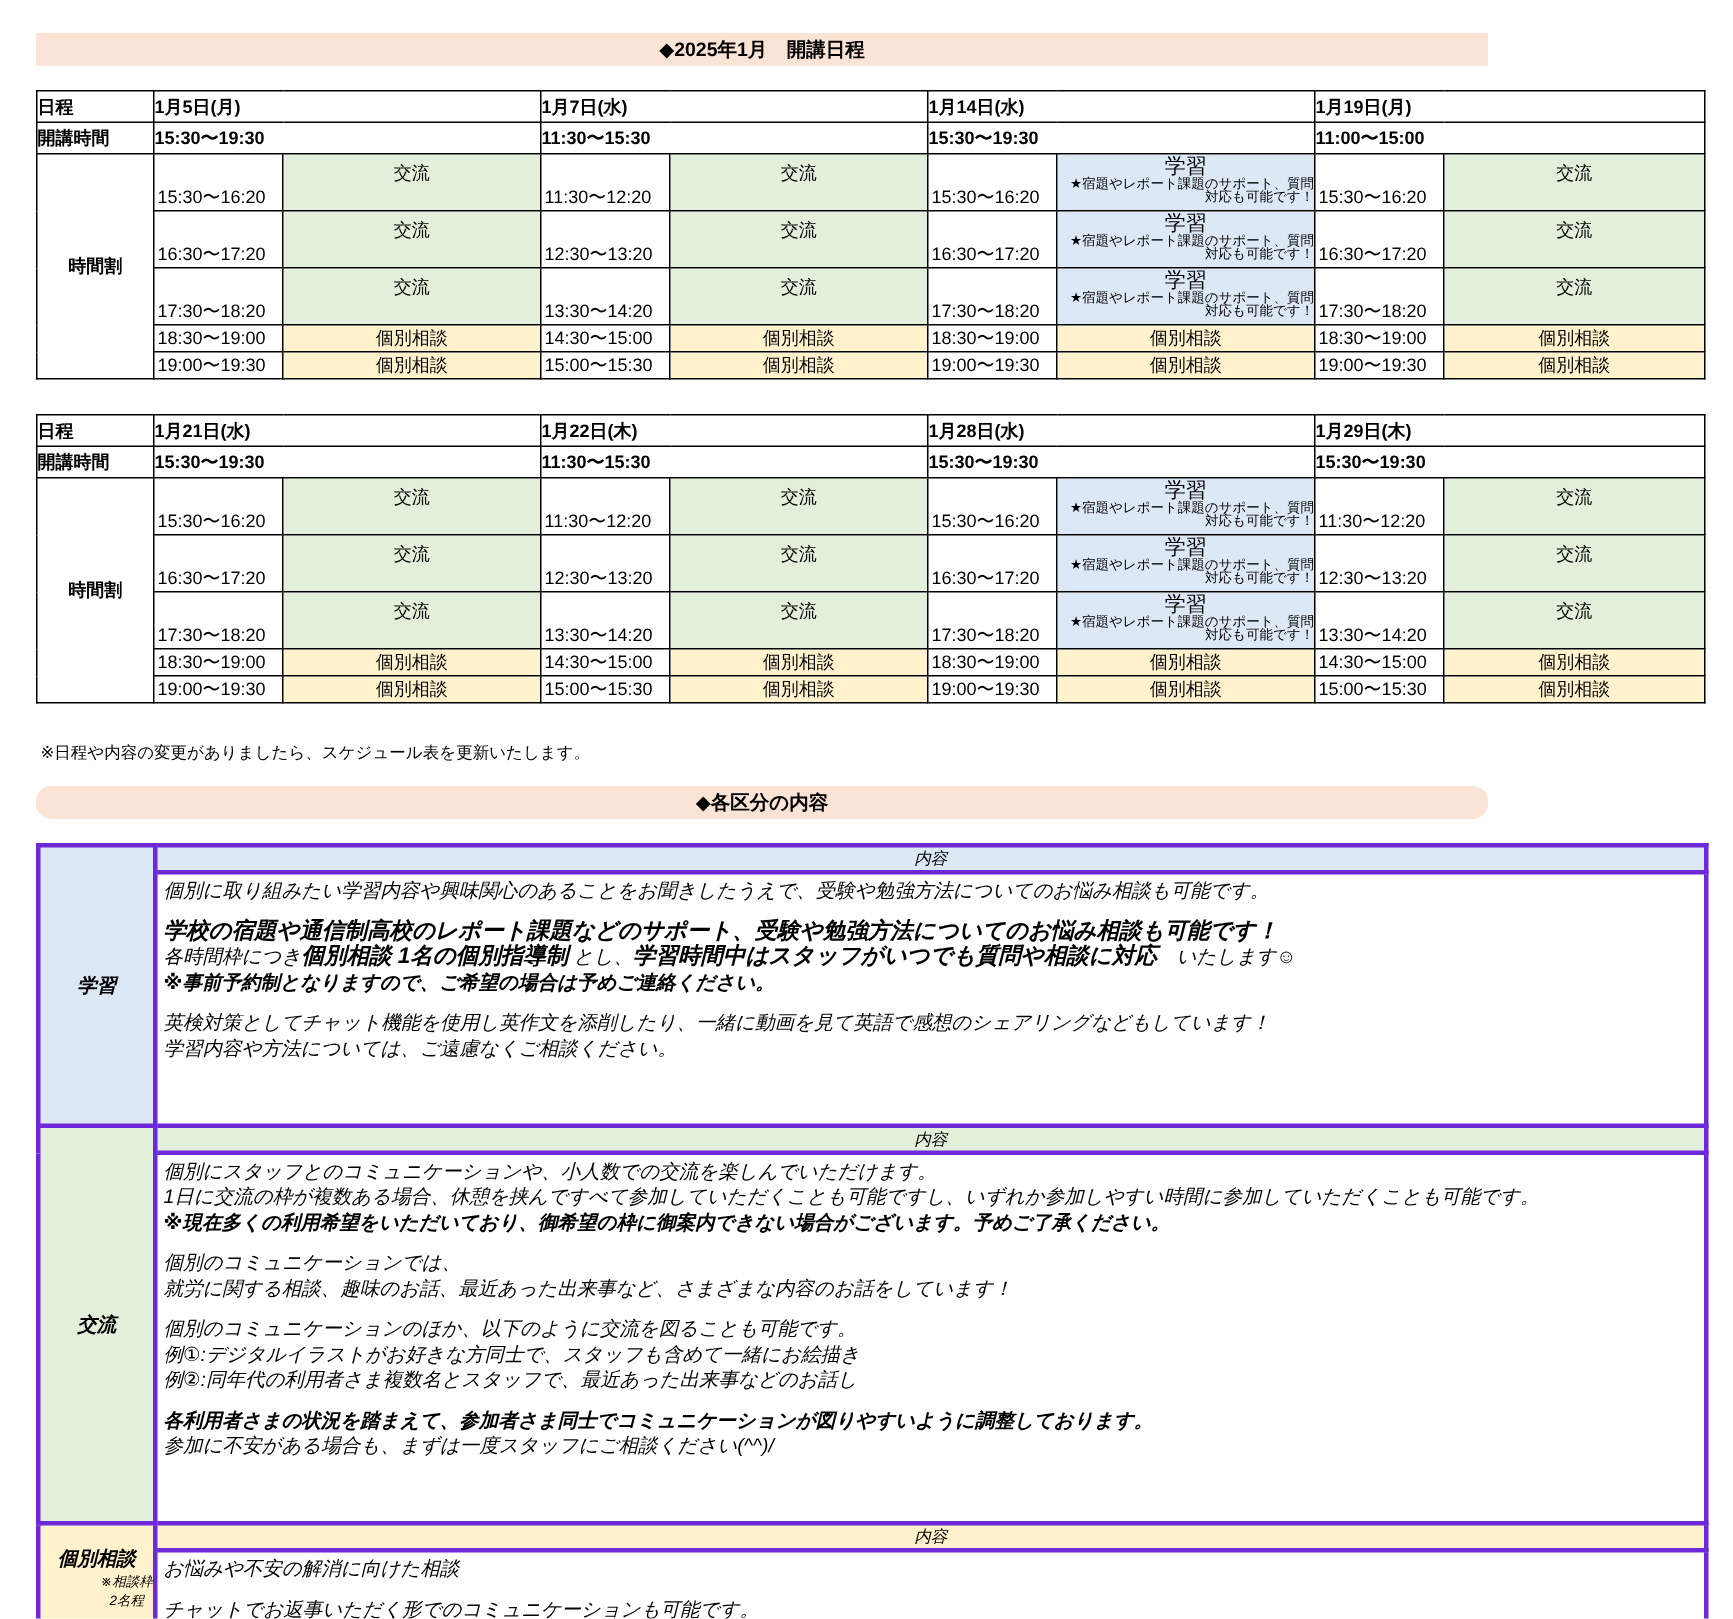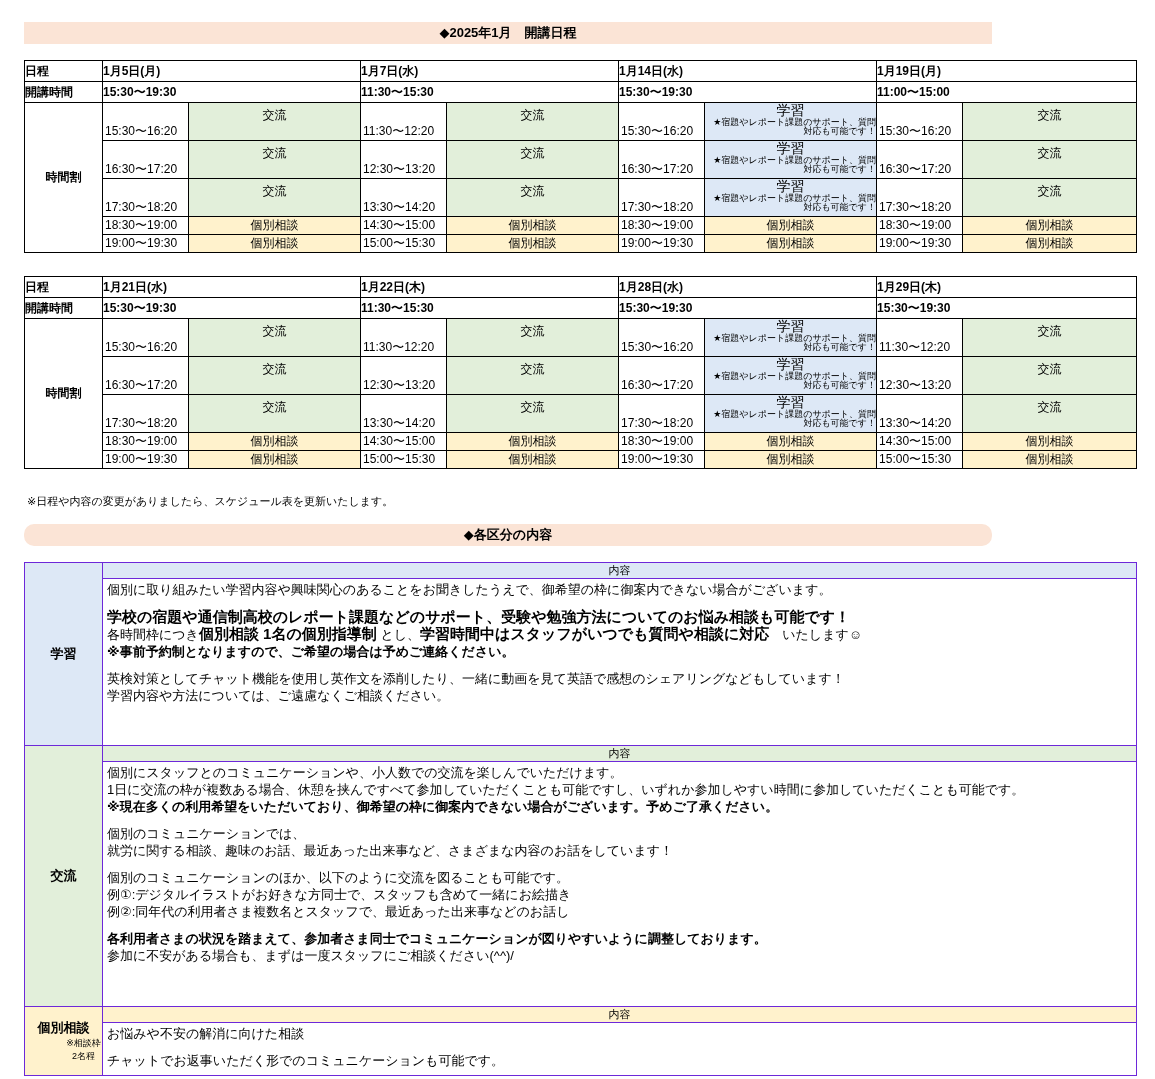--- a/index.html
+++ b/index.html
@@ -15,21 +15,21 @@
   .time.short { vertical-align:middle; }
   .koryu { background:#e2efda; text-align:center; vertical-align:top; font-size:14px; padding-top:4px !important; }
   .gakushu { background:#dde8f6; text-align:center; vertical-align:top; line-height:1.05; }
   .gakushu .t1 { font-size:14px; display:block; }
   .gakushu .t2 { font-size:9px; display:block;text-align:right; }
   .kobetsu { background:#fff2cc; text-align:center; font-size:14px; }
   .tall { height:38px; }
   .short-row { height:18px; }
   .note { position:absolute; left:27px; font-size:11px; }
   table.desc { position:absolute; left:24px; width:1112px; border-collapse:collapse; table-layout:fixed; }
-  table.desc td { border:1px solid #6d28d9; padding:0; }
+  table.desc td { border:3px solid #6d28d9; padding:0;font-style:italic; }
   .dlabel { text-align:center; font-weight:bold; font-size:13px; vertical-align:middle; }
   .dhead { text-align:center; font-size:11px; height:15px; }
   .dbody { font-size:13px; vertical-align:top; padding:2px 4px !important; line-height:17px; }
   .b { font-weight:bold; }
   .big { font-weight:bold; font-size:15px; }
   .gap { height:10px; }
   .smallnote { font-size:9px; font-weight:normal; display:block;padding-left:40px; }
 </style>
 </head>
 <body>
@@ -225,21 +225,21 @@
       <col style="width:78px">
       <col style="width:1034px">
     </colgroup>
   <tbody>
       <tr>
     <td rowspan="2" class="dlabel" style="background:#dde8f6;">学習</td>
     <td class="dhead" style="background:#dde8f6;">内容</td>
   </tr>
   <tr>
     <td class="dbody" style="height:162px;">
-      <div>個別に取り組みたい学習内容や興味関心のあることをお聞きしたうえで、御希望の枠に御案内できない場合がございます。</div>
+      <div>個別に取り組みたい学習内容や興味関心のあることをお聞きしたうえで、受験や勉強方法についてのお悩み相談も可能です。</div>
       <div class="gap"></div>
       <div class="big">学校の宿題や通信制高校のレポート課題などのサポート、受験や勉強方法についてのお悩み相談も可能です！</div>
       <div><span>各時間枠につき</span><span class="big">個別相談 1名の個別指導制</span><span> とし、</span><span class="big">学習時間中はスタッフがいつでも質問や相談に対応</span><span>　いたします☺</span></div>
       <div class="b">※事前予約制となりますので、ご希望の場合は予めご連絡ください。</div>
       <div class="gap"></div>
       <div>英検対策としてチャット機能を使用し英作文を添削したり、一緒に動画を見て英語で感想のシェアリングなどもしています！</div>
       <div>学習内容や方法については、ご遠慮なくご相談ください。</div>
     </td>
   </tr>
   <tr>

